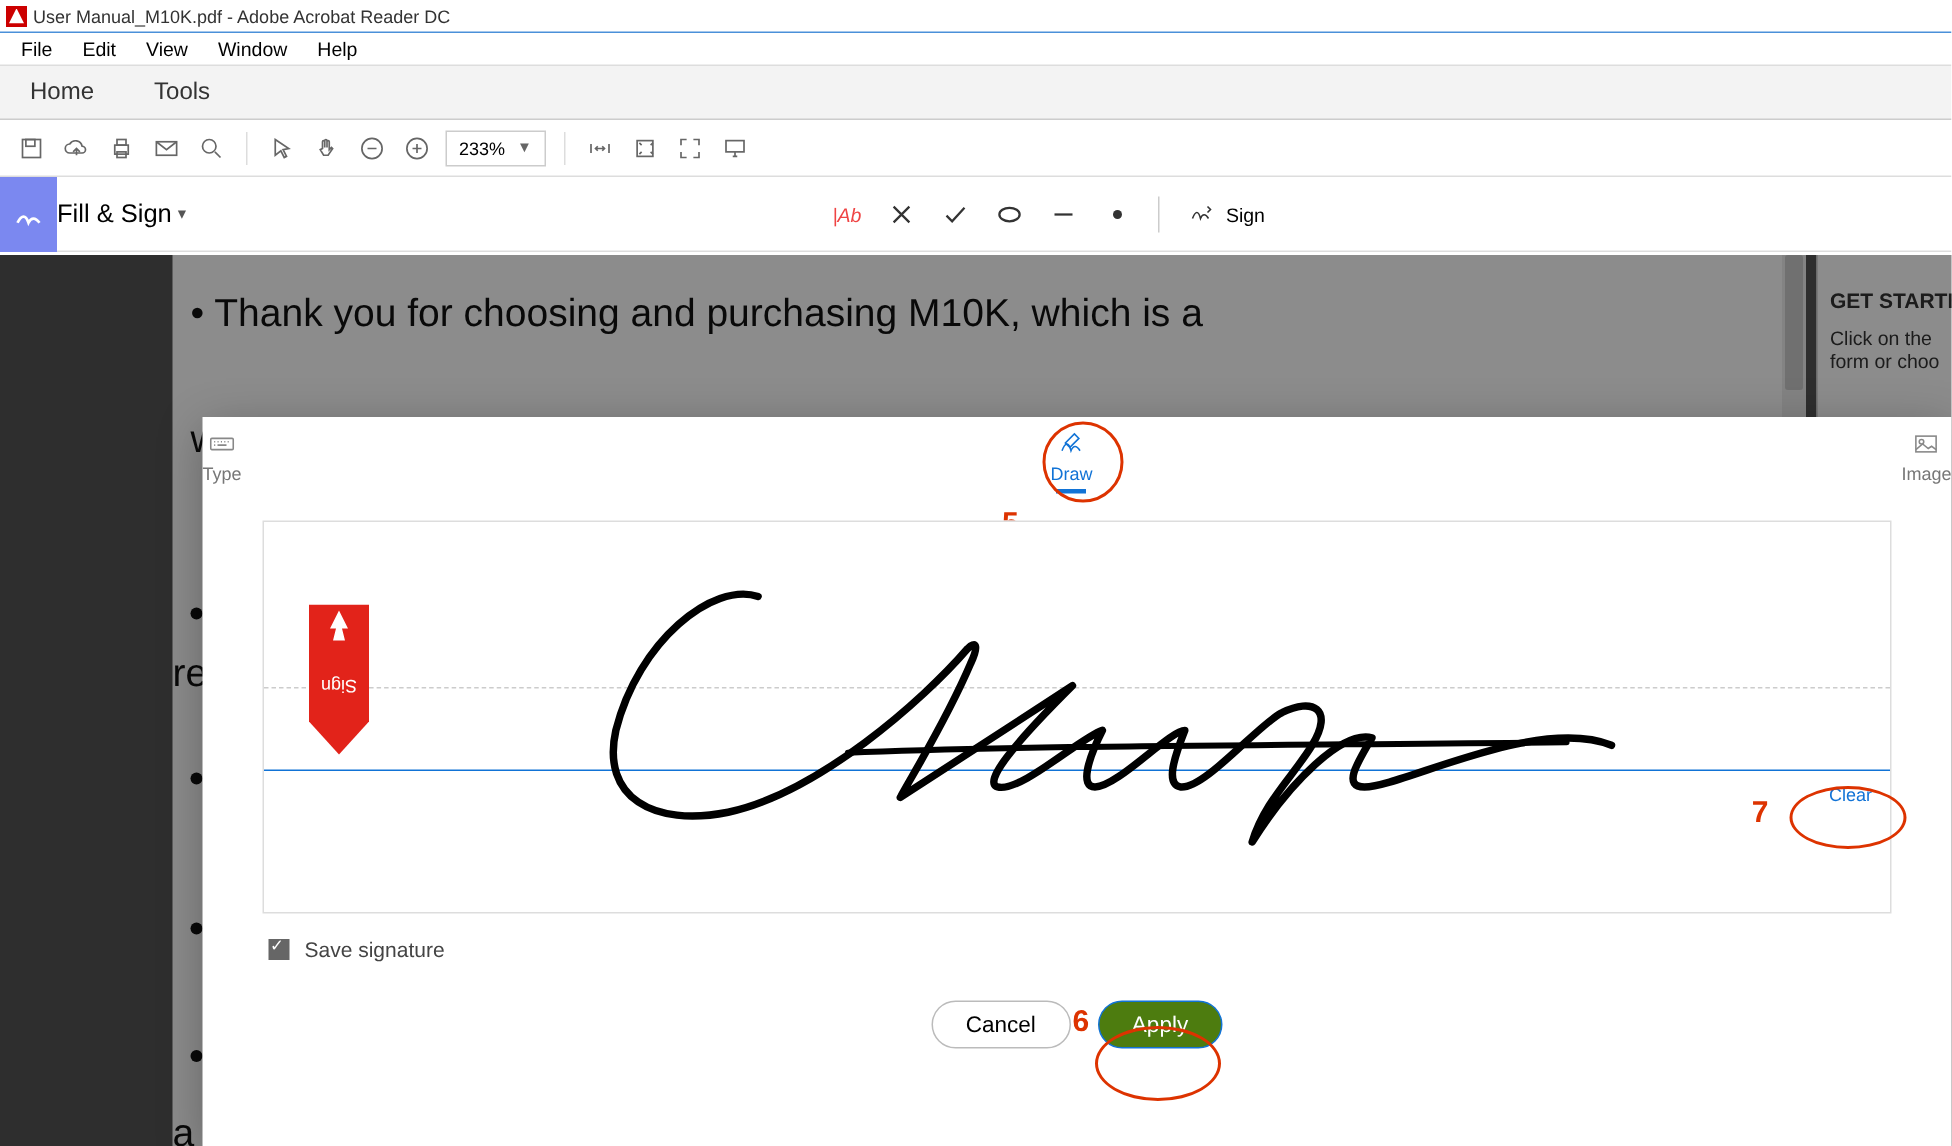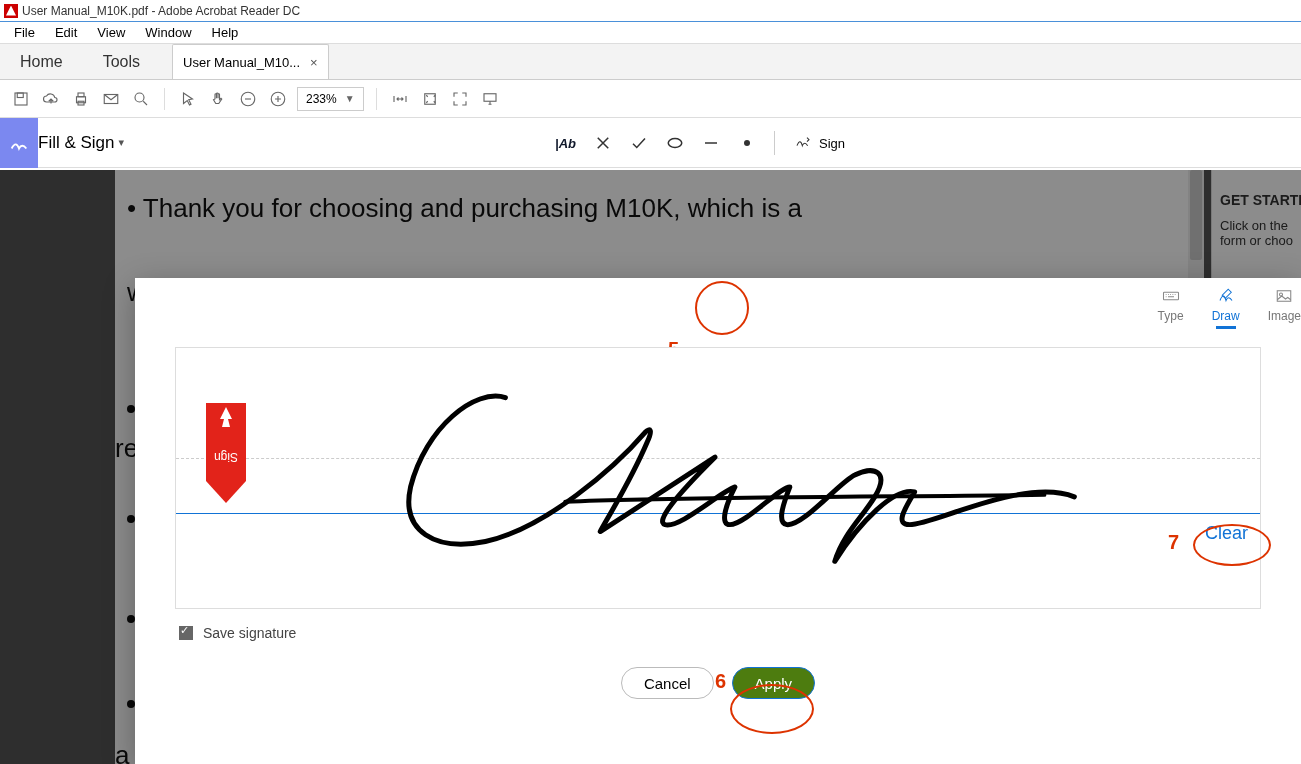--- a/index.html
+++ b/index.html
@@ -77,21 +77,21 @@
   .fs-left-badge svg { stroke:#fff; fill:none; width:22px;}
   .fs-title {
     font-size: 17px; display:flex; align-items:center; gap:4px;
   }
   .fs-title .caret { font-size: 11px; color:#555;}
   .fs-tools {
     position: absolute; left: 555px; top: 0; height: 50px;
     display: flex; align-items: center; gap: 18px;
   }
   .fs-tool { color:#333; cursor:pointer; display:flex; align-items:center;}
-  .fs-tool.ab { color:#0f172a; font-style: italic; font-weight:700;}
+  .fs-tool.ab { color:#ef4444; font-style: italic; font-weight:400;}
   .fs-tool svg { width:18px; height:18px; stroke:#333; fill:none; stroke-width:2;}
   .fs-sign { display:flex; align-items:center; gap:6px; font-size:13px;}
   .fs-divider { width:1px; height:24px; background:#ccc;}
   
   .docarea {
     position: absolute; left:0; top: 170px; right:0; bottom:0;
     background: #555; display:flex;
   }
   .page {
     background:#fff; margin-left: 115px; width: 1075px; height: 100%;
@@ -113,21 +113,21 @@
   .overlay {
     position:absolute; left:0; top:170px; width:1301px; height:594px;
     background: rgba(0,0,0,0.45);
   }
   
   .sig-dialog {
     position:absolute; left:135px; top:278px; width:1166px; height:486px;
     background:#fff; box-shadow: 0 8px 30px rgba(0,0,0,0.3);
   }
   .sig-modes {
-    display:flex; justify-content:flex-end; gap: 28px; padding: 8px 0 6px 0;
+    display:flex; justify-content:space-between; gap: 28px; padding: 8px 0 6px 0;
   }
   .sig-mode { text-align:center; color:#777; font-size:12px; cursor:pointer; position:relative;}
   .sig-mode .ico { height:20px; display:flex; align-items:center; justify-content:center; margin-bottom:3px;}
   .sig-mode .ico svg { width:20px; height:18px; stroke:#888; fill:none; stroke-width:1.4;}
   .sig-mode.active { color:#1173d6;}
   .sig-mode.active .ico svg { stroke:#1173d6;}
   .sig-mode.active::after {
     content:""; position:absolute; left:4px; right:4px; bottom:-6px; height:3px; background:#1173d6;
   }
   .red-circle {
@@ -140,21 +140,21 @@
   }
   .sig-baseline { position:absolute; left:0; right:0; top: 165px; height:1px; background:#1173d6;}
   .sig-dashed { position:absolute; left:0; right:0; top: 110px; height:0; border-top:1px dashed #ccc;}
   .sig-ribbon {
     position:absolute; left: 30px; top:55px; width:40px; height:105px;
   }
   .sig-ribbon svg { width:40px; height:105px;}
   .sig-path { position:absolute; left:0; top:0; width:100%; height:100%;}
   .sig-path svg { width:100%; height:100%;}
   .sig-clear {
-    position:absolute; right: 12px; top: 175px; color:#1173d6; font-size:18px; cursor:pointer;
+    position:absolute; right: 12px; top: 175px; color:#1173d6; font-size:12px; cursor:pointer;
   }
   .sig-save {
     margin: 16px 0 0 44px; display:flex; align-items:center; gap:10px; font-size:14px; color:#444;
   }
   .sig-save .cb {
     width:14px; height:14px; background:#666; position:relative;
   }
   .sig-save .cb::after { content:"✓"; color:#fff; font-size:11px; position:absolute; left:1px; top:-2px;}
   .sig-buttons {
     display:flex; justify-content:center; gap:18px; margin-top: 26px; text-align: center;
@@ -179,24 +179,20 @@
   <span class="menuitem">File</span>
   <span class="menuitem">Edit</span>
   <span class="menuitem">View</span>
   <span class="menuitem">Window</span>
   <span class="menuitem">Help</span>
 </div>
 
 <div class="tabrow">
   <div class="bigtab">Home</div>
   <div class="bigtab">Tools</div>
-  <div class="doctab">
-    <span>User Manual_M10...</span>
-    <span class="close-x">×</span>
-  </div>
 </div>
 
 <div class="toolbar">
   <div class="tbtn">
       <svg viewBox="0 0 24 24">
         <rect x="4" y="4" width="16" height="16"></rect>
         <rect x="7" y="4" width="8" height="6"></rect>
       </svg>
     </div>
   <div class="tbtn">

